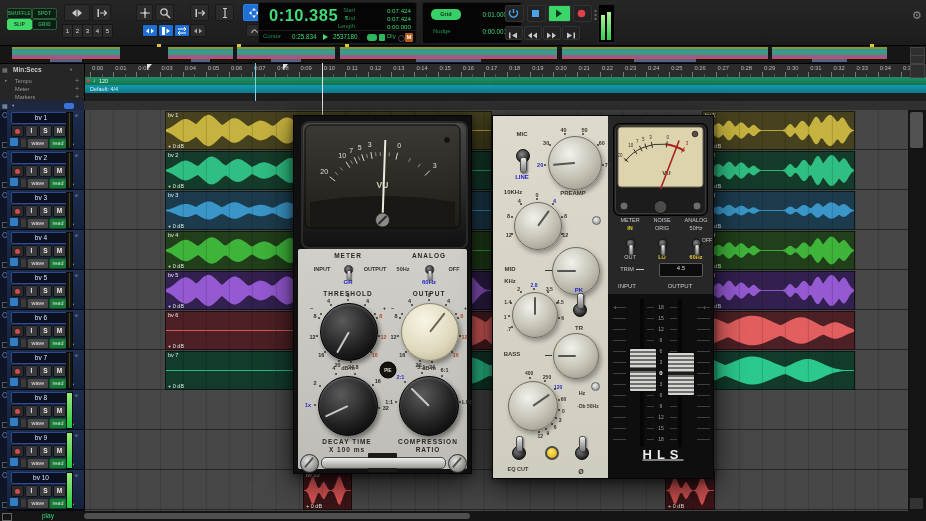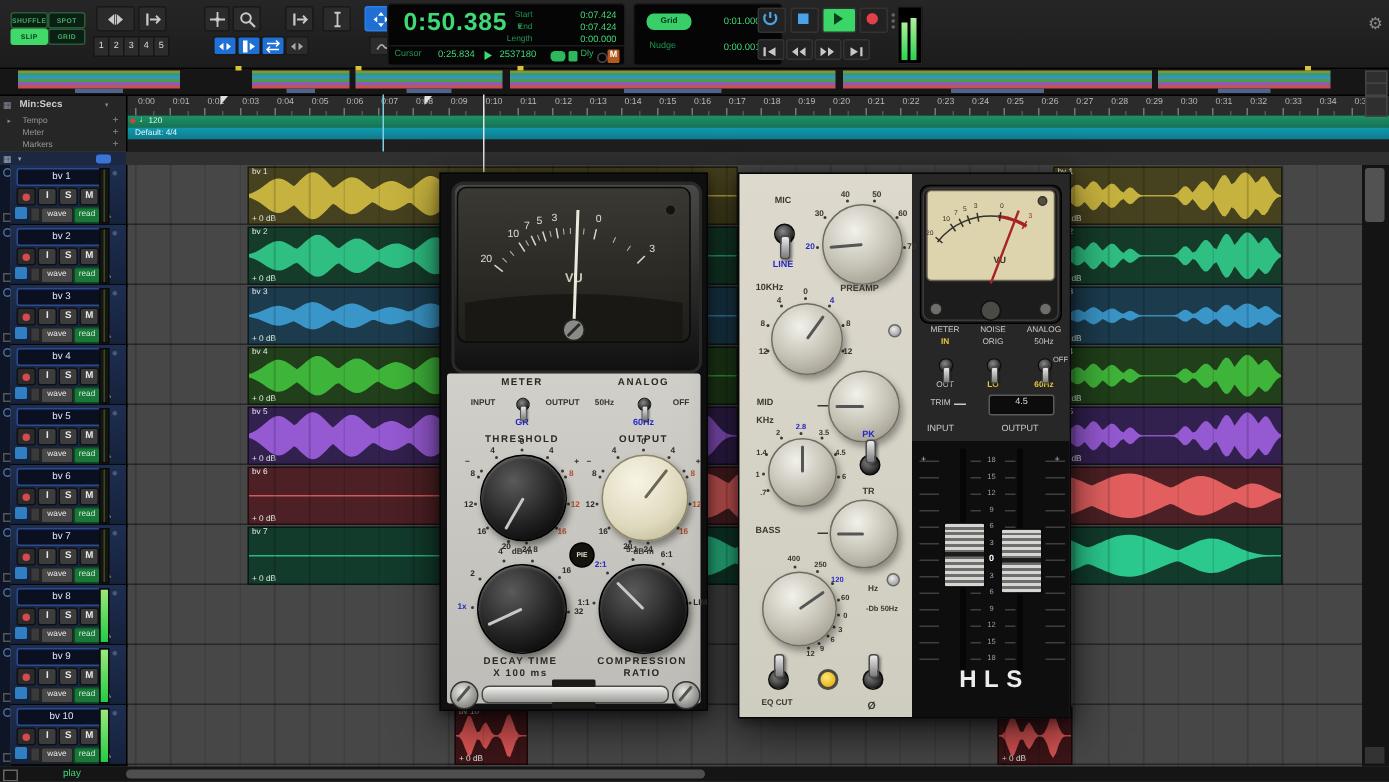--- a/index.html
+++ b/index.html
@@ -32,21 +32,21 @@
   .pieH{font-size:6.5px;font-weight:bold;color:#2a2822;letter-spacing:1px;}
   .pieT{font-size:5.5px;font-weight:bold;color:#35332c;}
   .pieV{font-size:6px;font-weight:bold;color:#2626c8;}
   .pieU{font-size:5.5px;font-weight:bold;color:#35332c;}
   .pie-logo{width:15px;height:15px;border-radius:50%;background:#15130f;color:#e8e4d0;font-size:4.5px;font-weight:bold;line-height:15px;text-align:center;border:1px solid #000;}
   #hls{position:absolute;left:492px;top:115px;width:220px;height:362px;background:#272727;border:1px solid #060606;z-index:10;box-shadow:0 10px 30px rgba(0,0,0,.65),0 2px 8px rgba(0,0,0,.5);}
   .hlsL{font-size:6px;font-weight:bold;color:#3a372e;}
   .hlsB{font-size:6px;font-weight:bold;color:#2626c8;}
   .hlsD{font-size:5.5px;color:#c9c9c9;}
   .hlsY{font-size:5.5px;font-weight:bold;color:#e3c73a;}
-  .hlsBrand{font-size:16px;font-weight:bold;color:#ececec;letter-spacing:5px;}
+  .hlsBrand{font-size:13px;font-weight:bold;color:#ececec;letter-spacing:5px;text-decoration:underline;}
   .screwBig{position:absolute;width:17px;height:17px;border-radius:50%;background:radial-gradient(circle at 40% 35%,#e8e8e6,#8a8a86 70%,#555);border:1px solid #333;}
   .screwBig:after{content:"";position:absolute;left:7px;top:1px;width:2px;height:13px;background:#55544e;transform:rotate(40deg);border-radius:1px;}
   .fhandle{position:absolute;width:26px;height:42px;background:repeating-linear-gradient(180deg,#d6d6d4 0 2px,#6e6e6a 2px 4px);border:1px solid #0a0a0a;border-radius:2px;z-index:4;}
   .fgroove{position:absolute;left:0;top:19px;width:100%;height:3px;background:#1d1d1d;}
 </style>
 </head>
 <body>
 
 <div id="stage">
 
@@ -152,21 +152,21 @@
         </div>
         <div class="tg2" style="left: 283px; top: 24px; width: 14px;">
           <svg width="12" height="12" viewBox="0 0 12 12">
             <rect x="2" y="3" width="8" height="2" fill="#a8a8a8"></rect>
             <rect x="2" y="7" width="8" height="2" fill="#a8a8a8"></rect>
           </svg>
         </div>
       </div>
 
     <div class="panel" id="counterPanel" style="left:258px;top:2px;width:157px;height:40px;">
-      <div class="abs grn" style="left:10px;top:3px;font-size:16.5px;font-weight:bold;letter-spacing:.5px;">0:50.385</div>
+      <div class="abs grn" style="left:10px;top:3px;font-size:16.5px;font-weight:bold;letter-spacing:.5px;">0:10.385</div>
       <div class="abs grnD" style="left:86px;top:10px;font-size:6px;">▾</div>
       <div class="abs grnD" style="left:66px;top:4px;width:30px;text-align:right;font-size:5.6px;">Start</div>
       <div class="abs grnD" style="left:66px;top:12px;width:30px;text-align:right;font-size:5.6px;">End</div>
       <div class="abs grnD" style="left:66px;top:20px;width:30px;text-align:right;font-size:5.6px;">Length</div>
       <div class="abs grn" style="left:100px;top:4px;width:52px;text-align:right;font-size:6.2px;">0:07.424</div>
       <div class="abs grn" style="left:100px;top:12px;width:52px;text-align:right;font-size:6.2px;">0:07.424</div>
       <div class="abs grn" style="left:100px;top:20px;width:52px;text-align:right;font-size:6.2px;">0:00.000</div>
       <div class="abs" style="left:0;top:27px;width:157px;height:1px;background:#1c1c1c;"></div>
       <div class="abs grnD" style="left:4px;top:30px;font-size:6px;">Cursor</div>
       <div class="abs grn" style="left:33px;top:30px;font-size:6.3px;">0:25.834</div>

